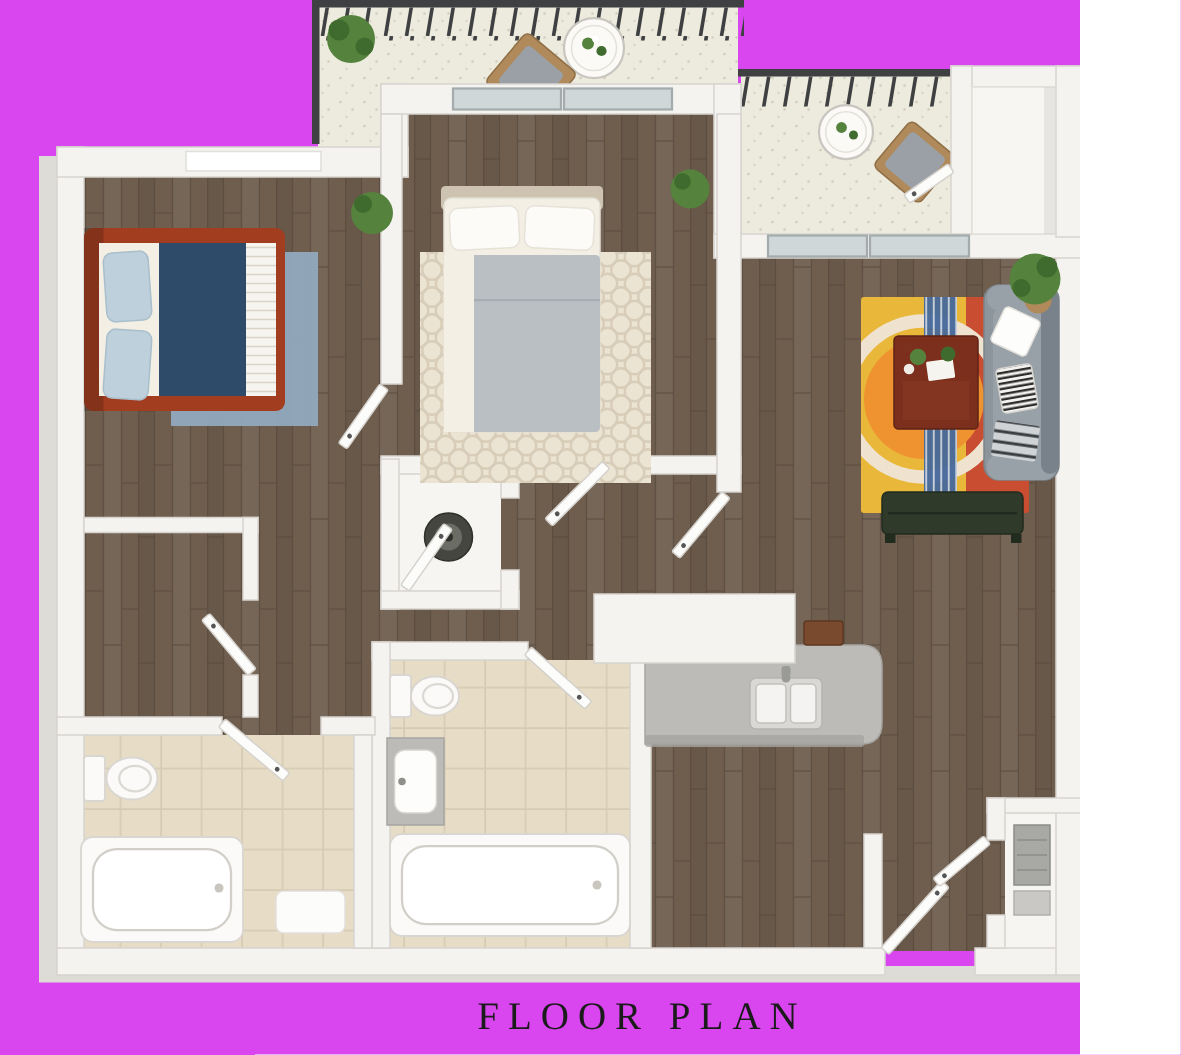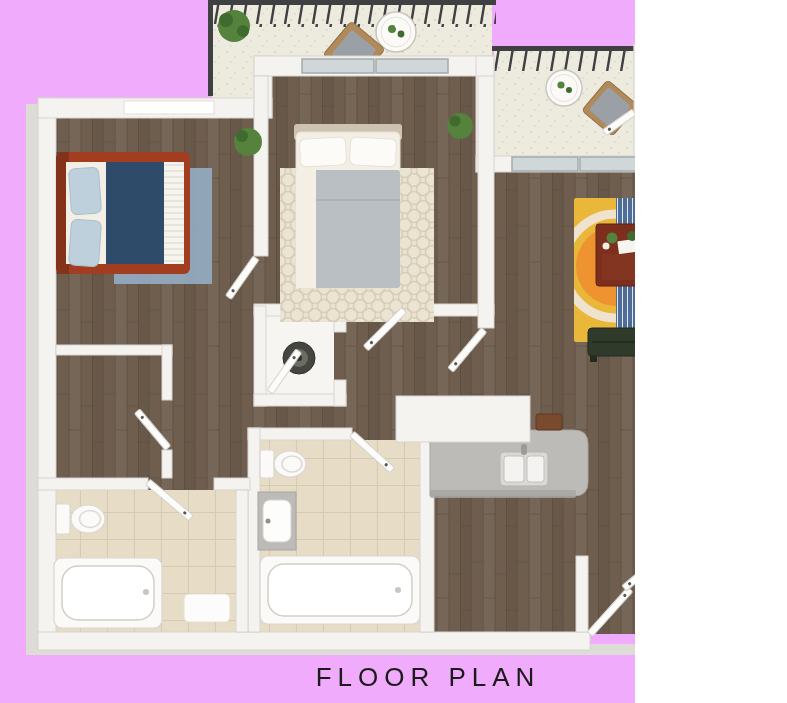--- a/index.html
+++ b/index.html
@@ -1,17 +1,17 @@
 <!DOCTYPE html>
 <html style="--wood: #6f5e4e; --woodLine: #57493d; --wall: #f4f3f0; --wallEdge: #d7d4cf; --skirt: #dedcd7; --tile: #e7ddc7; --tileLine: #d6cbb2; --balconyFloor: #edeade; --speckle: #d2cdbc; --railing: #3e4042; --glass: #ccd4d6; --glassFrame: #9ba4a6; --window: #ffffff; --bedframe: #a33d20; --navy: #2e4c6a; --sheet: #f3efe4; --pillowBlue: #bdd0dc; --rugBlue: #92a9be; --headboard: #cdc3b0; --blanket: #babfc4; --rugCream: #ece4d3; --rugCreamLine: #d8cdb8; --sofa: #8d959c; --sofaDark: #79828a; --sofaSeat: #99a1a8; --zebra: #2c2c2c; --rugYellow: #e9b83a; --rugOrange: #ee9330; --rugRed: #c94e31; --rugStripe: #46699b; --ringCream: #efe3cf; --table: #7c2f1d; --tableEdge: #5e2314; --bench: #2f3a2b; --benchEdge: #212b1e; --counter: #bcbbb7; --counterEdge: #a6a5a1; --plant: #55823c; --plantDark: #3f6b2e; --washer: #45463f; --door: #fcfcfa; --doorEdge: #d5d2cd; --white: #fbfaf8; --fixtureEdge: #d9d6d1; --potTan: #b08a5a; --chairWood: #b08a5a; --cushion: #9aa0a5; --text: #1b1b1b;"><head>
 <meta charset="utf-8">
 <style>
   html,body{margin:0;padding:0;background:#ffffff;}
-  .canvas{position:relative;width:635px;height:703px;background:#f0abfc;overflow:hidden;
-          font-family:Liberation Sans, sans-serif;}
+  .canvas{position:relative;width:720px;height:703px;background:#d946ef;overflow:hidden;
+          font-family:Liberation Serif, serif;}
   svg{display:block;}
   .wall{fill:var(--wall);stroke:var(--wallEdge);stroke-width:1;}
   .doorleaf{fill:var(--door);stroke:var(--doorEdge);stroke-width:1;}
   .fixture{fill:var(--white);stroke:var(--fixtureEdge);stroke-width:1.2;}
   .title{fill:var(--text);font-size:26px;letter-spacing:6px;}
 </style>
 </head>
 <body>
 
 <div class="canvas">

